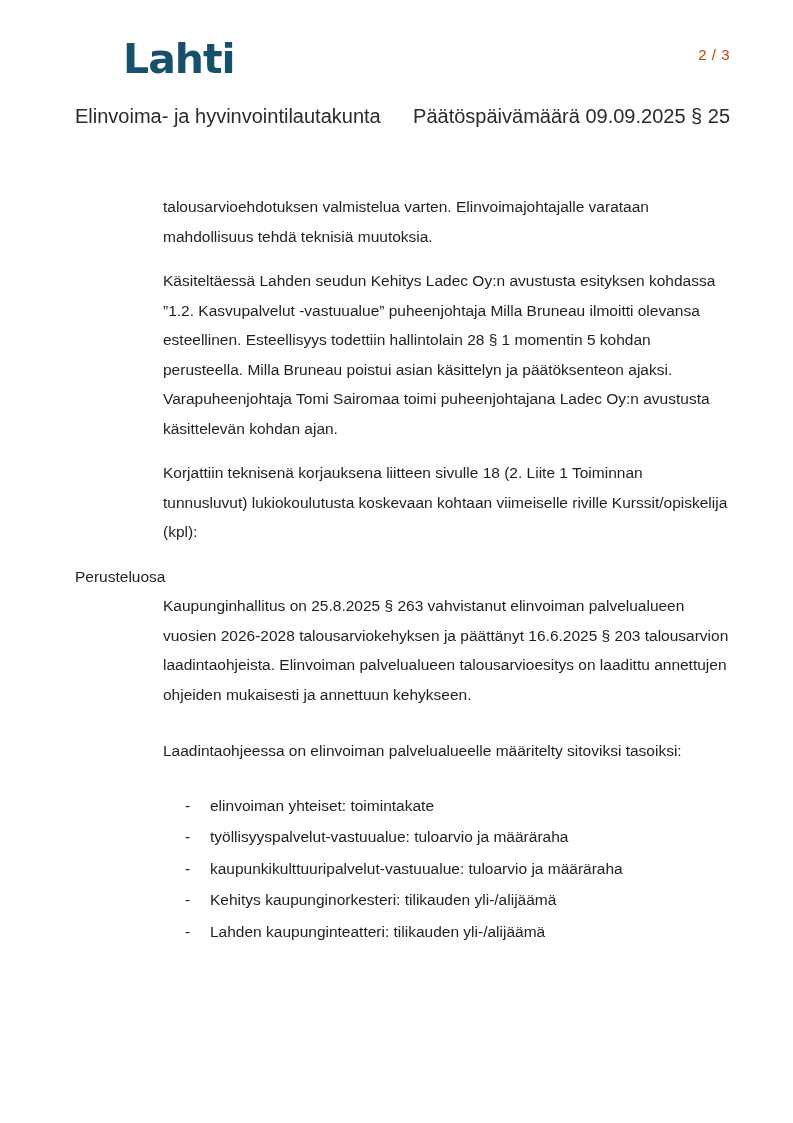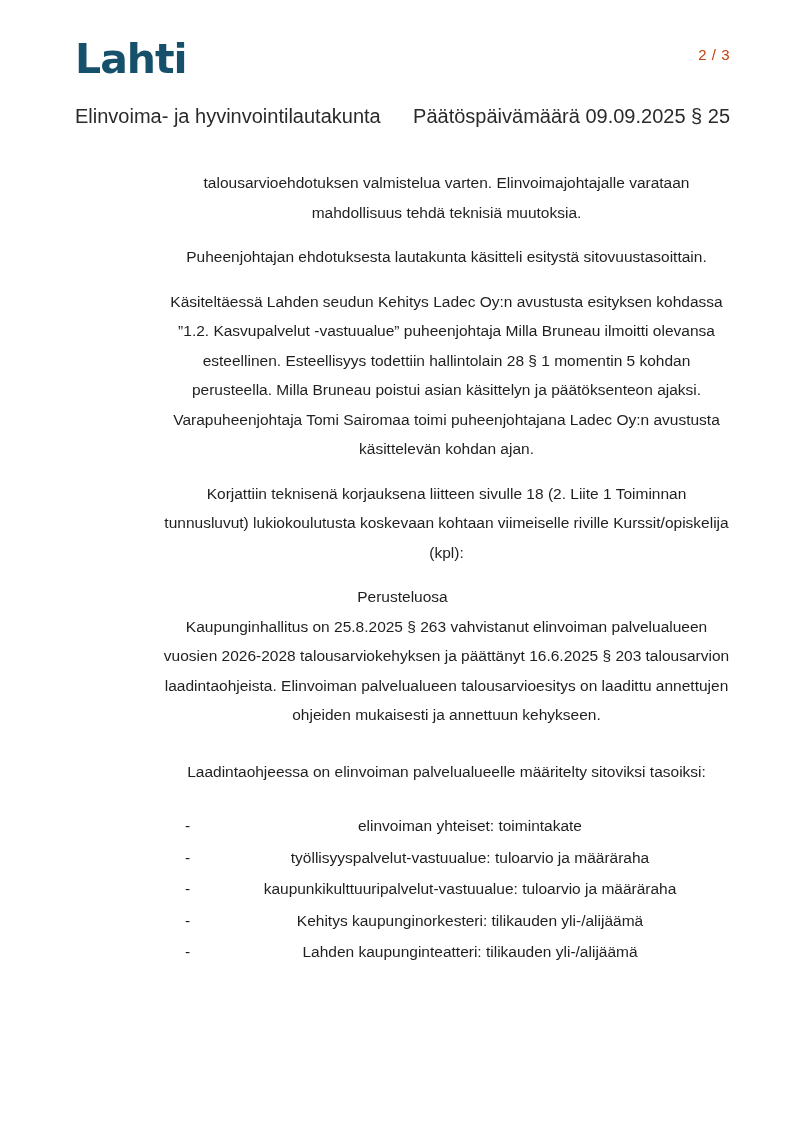--- a/index.html
+++ b/index.html
@@ -35,24 +35,23 @@
     letter-spacing: 0.5px;
   }
   .header-row {
     display: flex;
     justify-content: space-between;
     margin-top: 24px;
     font-size: 20px;
     color: #2a2a2a;
   }
   .content {
-    margin-top: 40px;
+    margin-top: 64px;
     font-size: 15.5px;
     line-height: 29.5px;
-    text-align: center;
   }
   .para {
     margin: 0 0 15px 88px;
   }
   .margin-label {
     margin: 8px 0 0 0;
     line-height: 29.5px;
   }
   .correction-line {
     margin-top: 1px;
@@ -75,35 +74,34 @@
     left: 22px;
     top: 0;
   }
 </style>
 </head>
 <body>
 
 <div class="page">
 
   <div class="logo-row">
-    <div class="logo" style="color: rgb(23, 80, 106);">Lahti</div>
+    <div class="logo" style="color: rgb(23, 80, 106); margin-left: 48px;">Lahti</div>
     <div class="page-number">2 / 3</div>
   </div>
 
   <div class="header-row">
     <div>Elinvoima- ja hyvinvointilautakunta</div>
     <div>Päätöspäivämäärä 09.09.2025 § 25</div>
   </div>
 
   <div class="content">
 
     <p class="para">talousarvioehdotuksen valmistelua varten. Elinvoimajohtajalle varataan mahdollisuus tehdä teknisiä muutoksia.</p>
 
     <div>
-      <p class="para">Puheenjohtajan ehdotuksesta lautakunta käsitteli esitystä sitovuustasoittain.</p>
       <p class="para">Käsiteltäessä Lahden seudun Kehitys Ladec Oy:n avustusta esityksen kohdassa ”1.2. Kasvupalvelut -vastuualue” puheenjohtaja Milla Bruneau ilmoitti olevansa esteellinen. Esteellisyys todettiin hallintolain 28 § 1 momentin 5 kohdan perusteella. Milla Bruneau poistui asian käsittelyn ja päätöksenteon ajaksi. Varapuheenjohtaja Tomi Sairomaa toimi puheenjohtajana Ladec Oy:n avustusta käsittelevän kohdan ajan.</p>
       <p class="para">Korjattiin teknisenä korjauksena liitteen sivulle 18 (2. Liite 1 Toiminnan tunnusluvut) lukiokoulutusta koskevaan kohtaan viimeiselle riville Kurssit/opiskelija (kpl):</p>
     </div>
 
     <div>
       <p class="margin-label">Perusteluosa</p>
       <p class="para">Kaupunginhallitus on 25.8.2025 § 263 vahvistanut elinvoiman palvelualueen vuosien 2026-2028 talousarviokehyksen ja päättänyt 16.6.2025 § 203 talousarvion laadintaohjeista. Elinvoiman palvelualueen talousarvioesitys on laadittu annettujen ohjeiden mukaisesti ja annettuun kehykseen.</p>
       <p class="para" style="margin-top:27px;">Laadintaohjeessa on elinvoiman palvelualueelle määritelty sitoviksi tasoiksi:</p>
       <ul class="bullets">
         <li>elinvoiman yhteiset: toimintakate</li>

